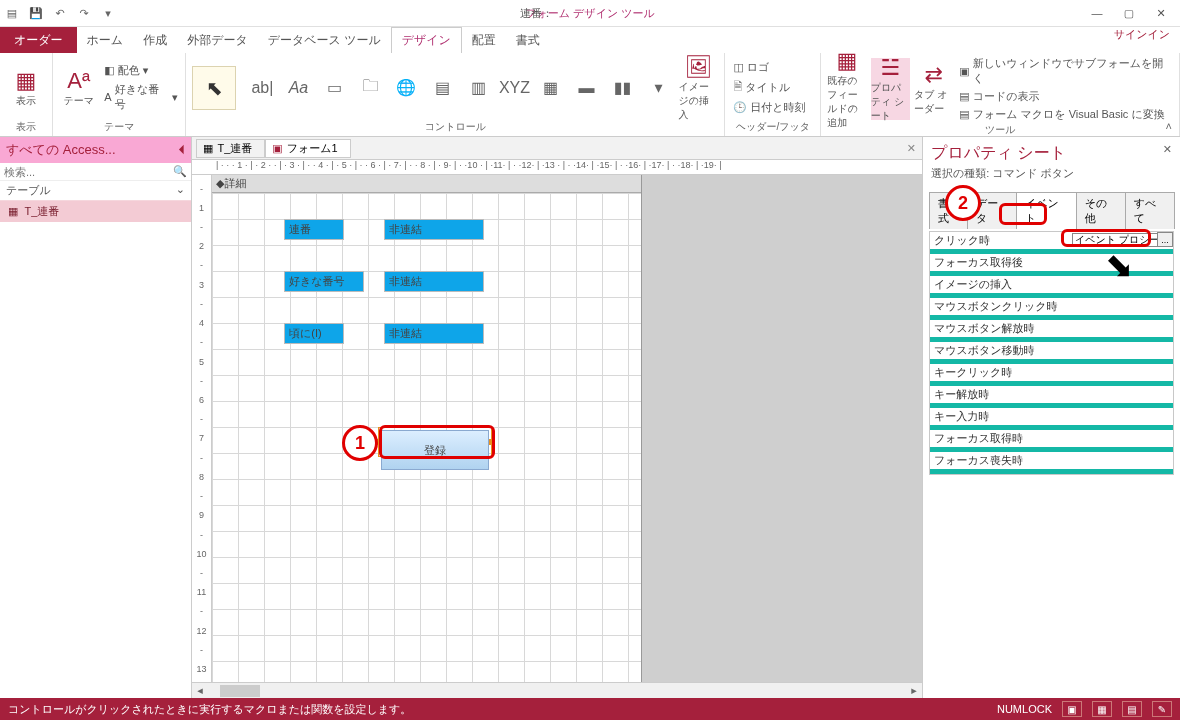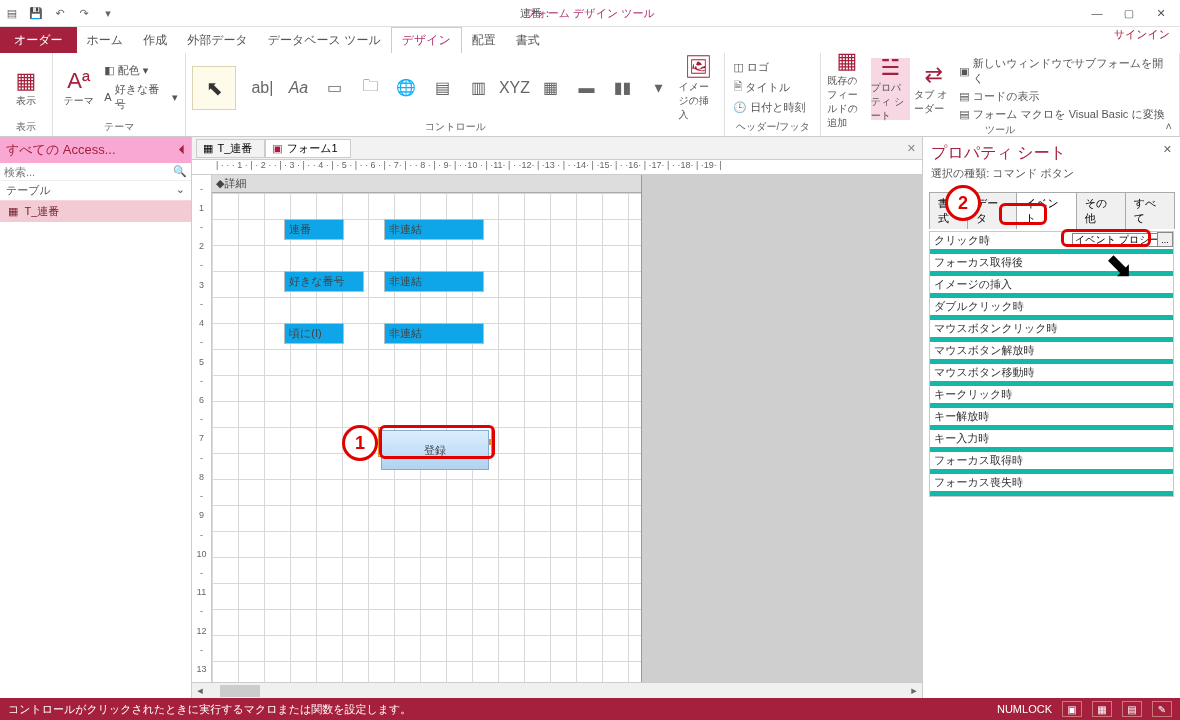--- a/index.html
+++ b/index.html
@@ -313,24 +313,20 @@
         </div>
         <div class="ps-row">
           <div class="k">フォーカス取得後</div>
           <div class="v"></div>
         </div>
         <div class="ps-row">
           <div class="k">イメージの挿入</div>
           <div class="v"></div>
         </div>
         <div class="ps-row">
-          <div class="k">ダブルクリック時</div>
-          <div class="v"></div>
-        </div>
-        <div class="ps-row">
           <div class="k">マウスボタンクリック時</div>
           <div class="v"></div>
         </div>
         <div class="ps-row">
           <div class="k">マウスボタン解放時</div>
           <div class="v"></div>
         </div>
         <div class="ps-row">
           <div class="k">マウスボタン移動時</div>
           <div class="v"></div>

